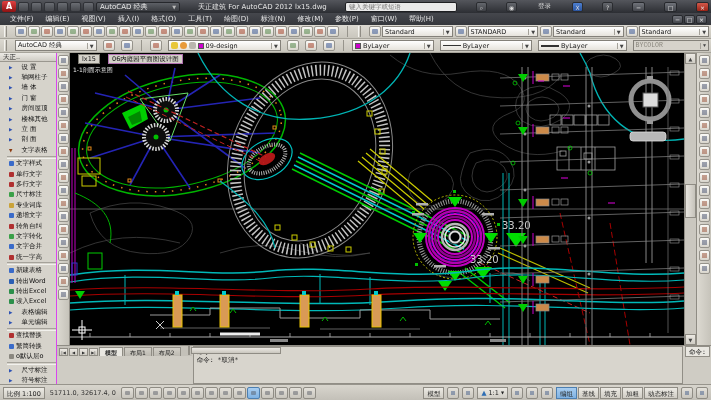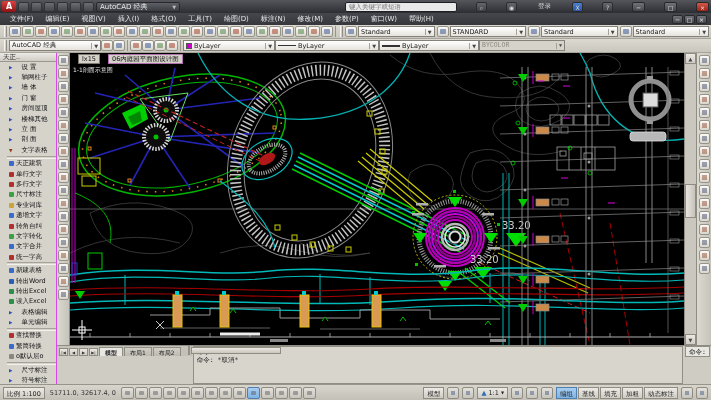--- a/index.html
+++ b/index.html
@@ -30,21 +30,21 @@
 
   
   #menubar { height:12px; background:linear-gradient(#45474d,#35373c); display:flex; align-items:center;
              color:#e8e8e8; font-size:7px; padding:0 4px; }
   .menu-item { padding:0 6px; line-height:12px; white-space:nowrap; }
   .docwin { margin-left:auto; display:flex; gap:1px; }
   .docwin .winbtn { width:11px; height:9px; line-height:8px; }
 
   
   .toolbar { height:14px; background:linear-gradient(#dcd9d1,#c9c6bd); border-bottom:1px solid #a7a49b;
-             display:flex; align-items:center; padding:0 2px; gap:0; }
+             display:flex; align-items:center; padding:0 2px; gap:6px; }
   .grip { width:3px; height:11px; border-left:1px solid #f5f4f0; border-right:1px solid #908d85; margin:0 2px; }
   .ticon { width:12px; height:11px; background:linear-gradient(#fbfaf7,#d8d5cc); border:1px solid #96938b;
            border-radius:2px; position:relative; flex:0 0 auto; }
   .ticon::after { content:""; position:absolute; inset:2px; border-radius:1px; background:rgba(60,90,150,.55); }
   .ticon:nth-child(3n)::after { background:rgba(165,70,45,.55); }
   .ticon:nth-child(3n+2)::after { background:rgba(70,125,60,.5); }
   .tbsep { width:1px; height:11px; background:#97948c; margin:0 2px; flex:0 0 auto; }
   .combo { display:flex; align-items:center; height:11px; background:linear-gradient(#ffffff,#e6e3dc);
            border:1px solid #84817a; font-size:6.5px; color:#1a1a1a; padding:0 2px; gap:2px; white-space:nowrap; }
   .combo .arr { margin-left:auto; font-size:5px; color:#444; border-left:1px solid #a5a29a; padding-left:2px; }
@@ -135,20 +135,21 @@
         <div class="qat-icon"></div>
         <div class="qat-icon"></div>
         <div class="qat-icon"></div>
         <div class="qat-icon"></div>
         <div class="qat-icon"></div>
       </div>
     <div class="qat-combo">
       <span>AutoCAD 经典</span>
       <span class="arr">▼</span>
     </div>
+    <div id="apptitle">天正建筑 For AutoCAD 2012   lx15.dwg</div>
     <div id="infocenter">
       <input id="searchbox" placeholder="键入关键字或短语" style="">
       <div class="ic-btn">⌕</div>
       <div class="ic-btn">◉</div>
       <span class="signin">登录</span>
       <div class="ic-btn ic-blue">X</div>
       <div class="ic-btn">?</div>
       <div class="winbtn">─</div>
       <div class="winbtn">□</div>
       <div class="winbtn close">×</div>
@@ -257,20 +258,28 @@
   <div class="toolbar">
     <div class="grip"></div>
     <div class="combo" style="width:92px;">
       <span>AutoCAD 经典</span>
       <span class="arr">▼</span>
     </div>
     <div class="ticon"></div>
     <div class="ticon"></div>
     <div class="tbsep"></div>
     <div class="ticon"></div>
+    <div class="combo" style="width:128px;">
+      <span class="mini" style="background:#e8c73a;"></span>
+      <span class="mini" style="background:#e89a3a;border-radius:50%;"></span>
+      <span class="mini" style="background:#b9b6ae;"></span>
+      <span class="swatch"></span>
+      <span>09-design</span>
+      <span class="arr">▼</span>
+    </div>
     <div class="ticon"></div>
     <div class="ticon"></div>
     <div class="ticon"></div>
     <div class="tbsep"></div>
     <div class="combo" style="width:92px;">
       <span class="swatch"></span>
       <span>ByLayer</span>
       <span class="arr">▼</span>
     </div>
     <div class="combo" style="width:104px;">
@@ -340,21 +349,21 @@
             <span>文字表格</span>
           </div>
 
           <div class="sd-item sep">
             <span class="chip"></span>
             <span></span>
           </div>
 
           <div class="sd-item sub">
             <span class="chip" style="background: rgb(58, 107, 201);"></span>
-            <span>天正建筑</span>
+            <span>文字样式</span>
           </div>
 
           <div class="sd-item sub">
             <span class="chip" style="background: rgb(176, 48, 48);"></span>
             <span>单行文字</span>
           </div>
 
           <div class="sd-item sub">
             <span class="chip" style="background: rgb(176, 48, 48);"></span>
             <span>多行文字</span>

